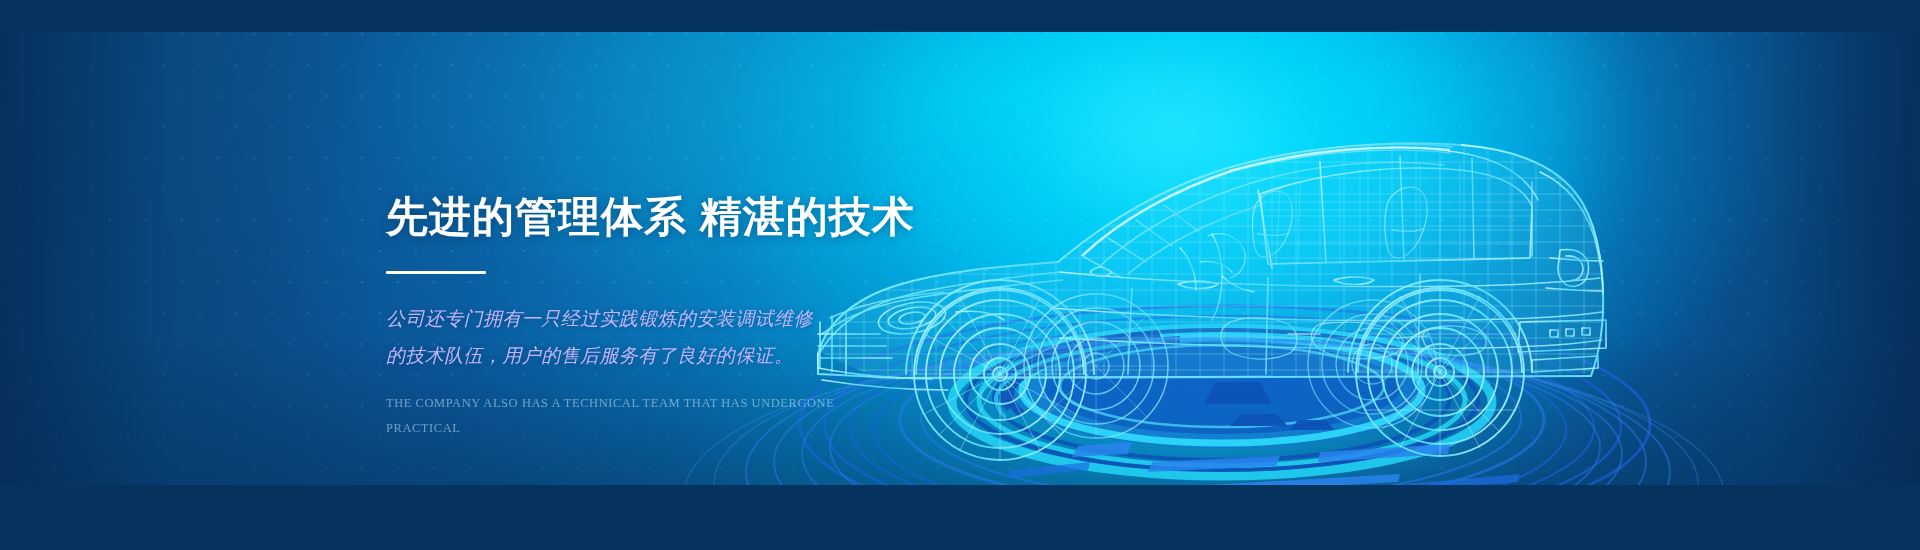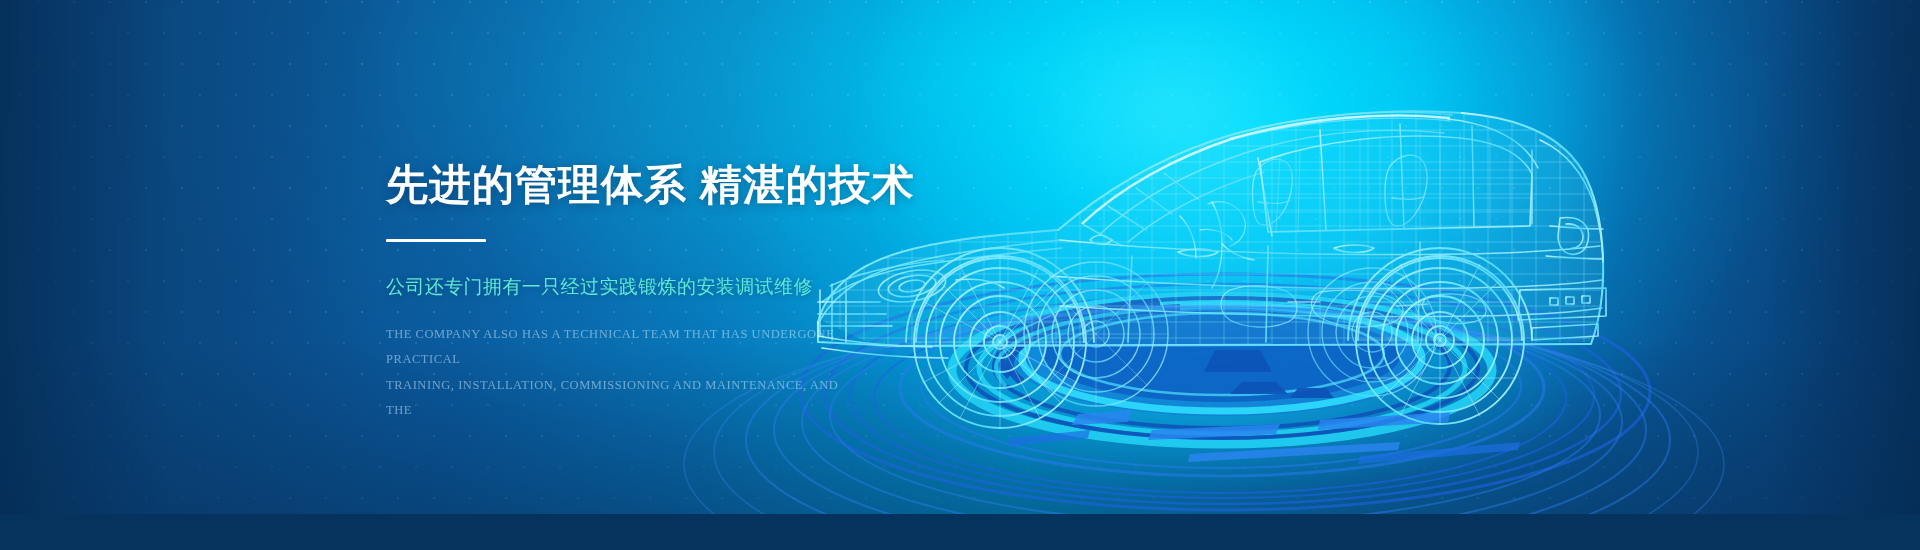--- a/index.html
+++ b/index.html
@@ -2,24 +2,25 @@
 <html><head>
 <meta charset="utf-8">
 <title>Banner</title>
 <style>
   * { margin:0; padding:0; box-sizing:border-box; }
   html,body { background:#06325e; }
 
   .banner{
     position:relative;
     width:1920px;
-    height:514px;
+    height:453px;
     overflow:hidden;
     font-family:"Liberation Sans","DejaVu Sans",sans-serif;
     background:#0a4a86;
+    margin-top:32px;
   }
 
   
   .bg-base{
     position:absolute; inset:0;
     background:
       linear-gradient(100deg,
         #0b4a85 0%,
         #0b4f8d 14%,
         #0a5a9e 26%,
@@ -118,25 +119,26 @@
   }
   .rule{
     width:100px;
     height:3px;
     background:#ffffff;
     margin:29px 0 26px 0;
     border-radius:1px;
   }
   .desc{
     font-size:19px;
-    color:#5eead4;
+    color:#c4b5fd;
     line-height:1.95;
     letter-spacing:.4px;
     text-shadow:0 1px 6px rgba(2,40,80,.40);
     max-width:470px;
+    font-style:italic;
   }
   .desc p{ margin:0; }
   .en{
     margin-top:17px;
     font-size:12.5px;
     line-height:2.05;
     letter-spacing:.55px;
     color:rgba(205,232,250,.52);
     max-width:470px;
     text-transform:uppercase;
@@ -451,21 +453,21 @@
     </svg>
   </div>
 
   <div class="copy">
     <h1 class="headline">先进的管理体系 精湛的技术</h1>
 
     <div class="rule"></div>
 
     <div class="desc">
       <p>公司还专门拥有一只经过实践锻炼的安装调试维修</p>
+      <p>的技术队伍，用户的售后服务有了良好的保证。</p>
     </div>
 
     <div class="en">
       <p>THE COMPANY ALSO HAS A TECHNICAL TEAM THAT HAS UNDERGONE PRACTICAL</p>
-      <p>TRAINING, INSTALLATION, COMMISSIONING AND MAINTENANCE, AND THE</p>
     </div>
   </div>
 
 </div>
 
 </body></html>

